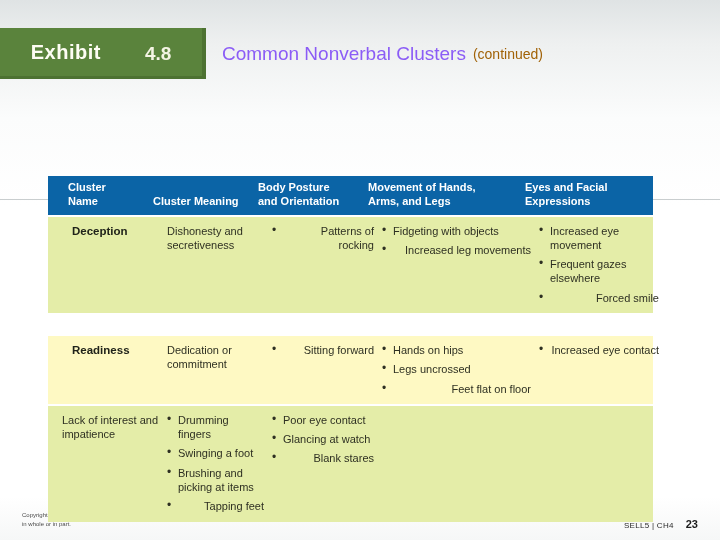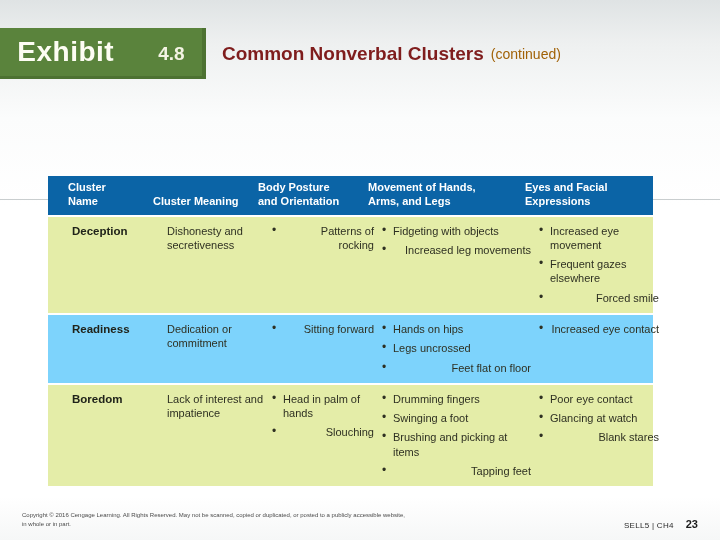--- a/index.html
+++ b/index.html
@@ -13,27 +13,27 @@
   
   .exhibit-box {
     position: absolute; left: 0; top: 28px;
     width: 202px; height: 48px;
     background: #5a833c;
     border-right: 4px solid #4d7232;
     border-bottom: 3px solid #4d7232;
     display: flex; align-items: center; justify-content: center;
     gap: 12px;
   }
-  .exhibit-label { color: #fdfdf3; font-weight: bold; font-size: 28px; letter-spacing: 0.5px; }
+  .exhibit-label { color: #fdfdf3; font-weight: bold; font-size: 20px; letter-spacing: 0.5px; }
   .exhibit-number { color: #f4f4e4; font-weight: bold; font-size: 19px; padding-top: 3px; margin-left: 32px; }
   .slide-title-wrap {
     position: absolute; left: 222px; top: 28px; height: 51px;
     display: flex; align-items: center; gap: 7px;
   }
-  .slide-title { color: #7f1d1d; font-weight: bold; font-size: 19px; }
+  .slide-title { color: #8b5cf6; font-weight: normal; font-size: 19px; }
   .slide-title-suffix { color: #a16207; font-size: 14px; }
 
   
   .slide-rule {
     position: absolute; left: 0; top: 199px; width: 720px; height: 1px;
     background: #c9cecf; z-index: 0;
   }
 
   
   .nv-table {
@@ -48,21 +48,21 @@
     min-height: 37px; align-items: end;
   }
   .t-head .h-cell {
     font-size: 11px; font-weight: bold; line-height: 1.25;
     white-space: pre-line;
     padding: 5px 6px 6px 0;
   }
   .h-cell.first { padding-left: 20px; }
   .body-row { border-top: 2px solid #ffffff; padding-left: 14px; }
   .row-band { background: #e4eda8; }
-  .row-plain { background: #7dd3fc; }
+  .row-plain { background: #fef9c3; margin-top: 21px; }
   .cell {
     font-size: 11px; color: #2e3022; line-height: 1.3;
     padding: 7px 8px 8px 0;
   }
   .cell.name { font-weight: bold; font-size: 11.5px; color: #20231a; padding-left: 10px; }
   .cell ul { margin: 0; padding: 0; list-style: none; }
   .cell li { position: relative; padding-left: 11px; margin-bottom: 5px; }
   .cell li:last-child { margin-bottom: 0; text-align: right; }
   .cell li::before { content: "\2022"; position: absolute; left: 0; top: -1px; font-size: 12px; color: #2e3022; }
   .row-deception { min-height: 82px; }
@@ -150,28 +150,21 @@
       </ul>
     </div>
     <div class="cell">
       <ul>
         <li>Increased eye contact</li>
       </ul>
     </div>
   </div>
 
   <div class="t-row body-row row-band row-boredom">
-    <div class="cell name">Boredom</div>
     <div class="cell">Lack of interest and impatience</div>
-    <div class="cell">
-      <ul>
-        <li>Head in palm of hands</li>
-        <li>Slouching</li>
-      </ul>
-    </div>
     <div class="cell">
       <ul>
         <li>Drumming fingers</li>
         <li>Swinging a foot</li>
         <li>Brushing and picking at items</li>
         <li>Tapping feet</li>
       </ul>
     </div>
     <div class="cell">
       <ul>

